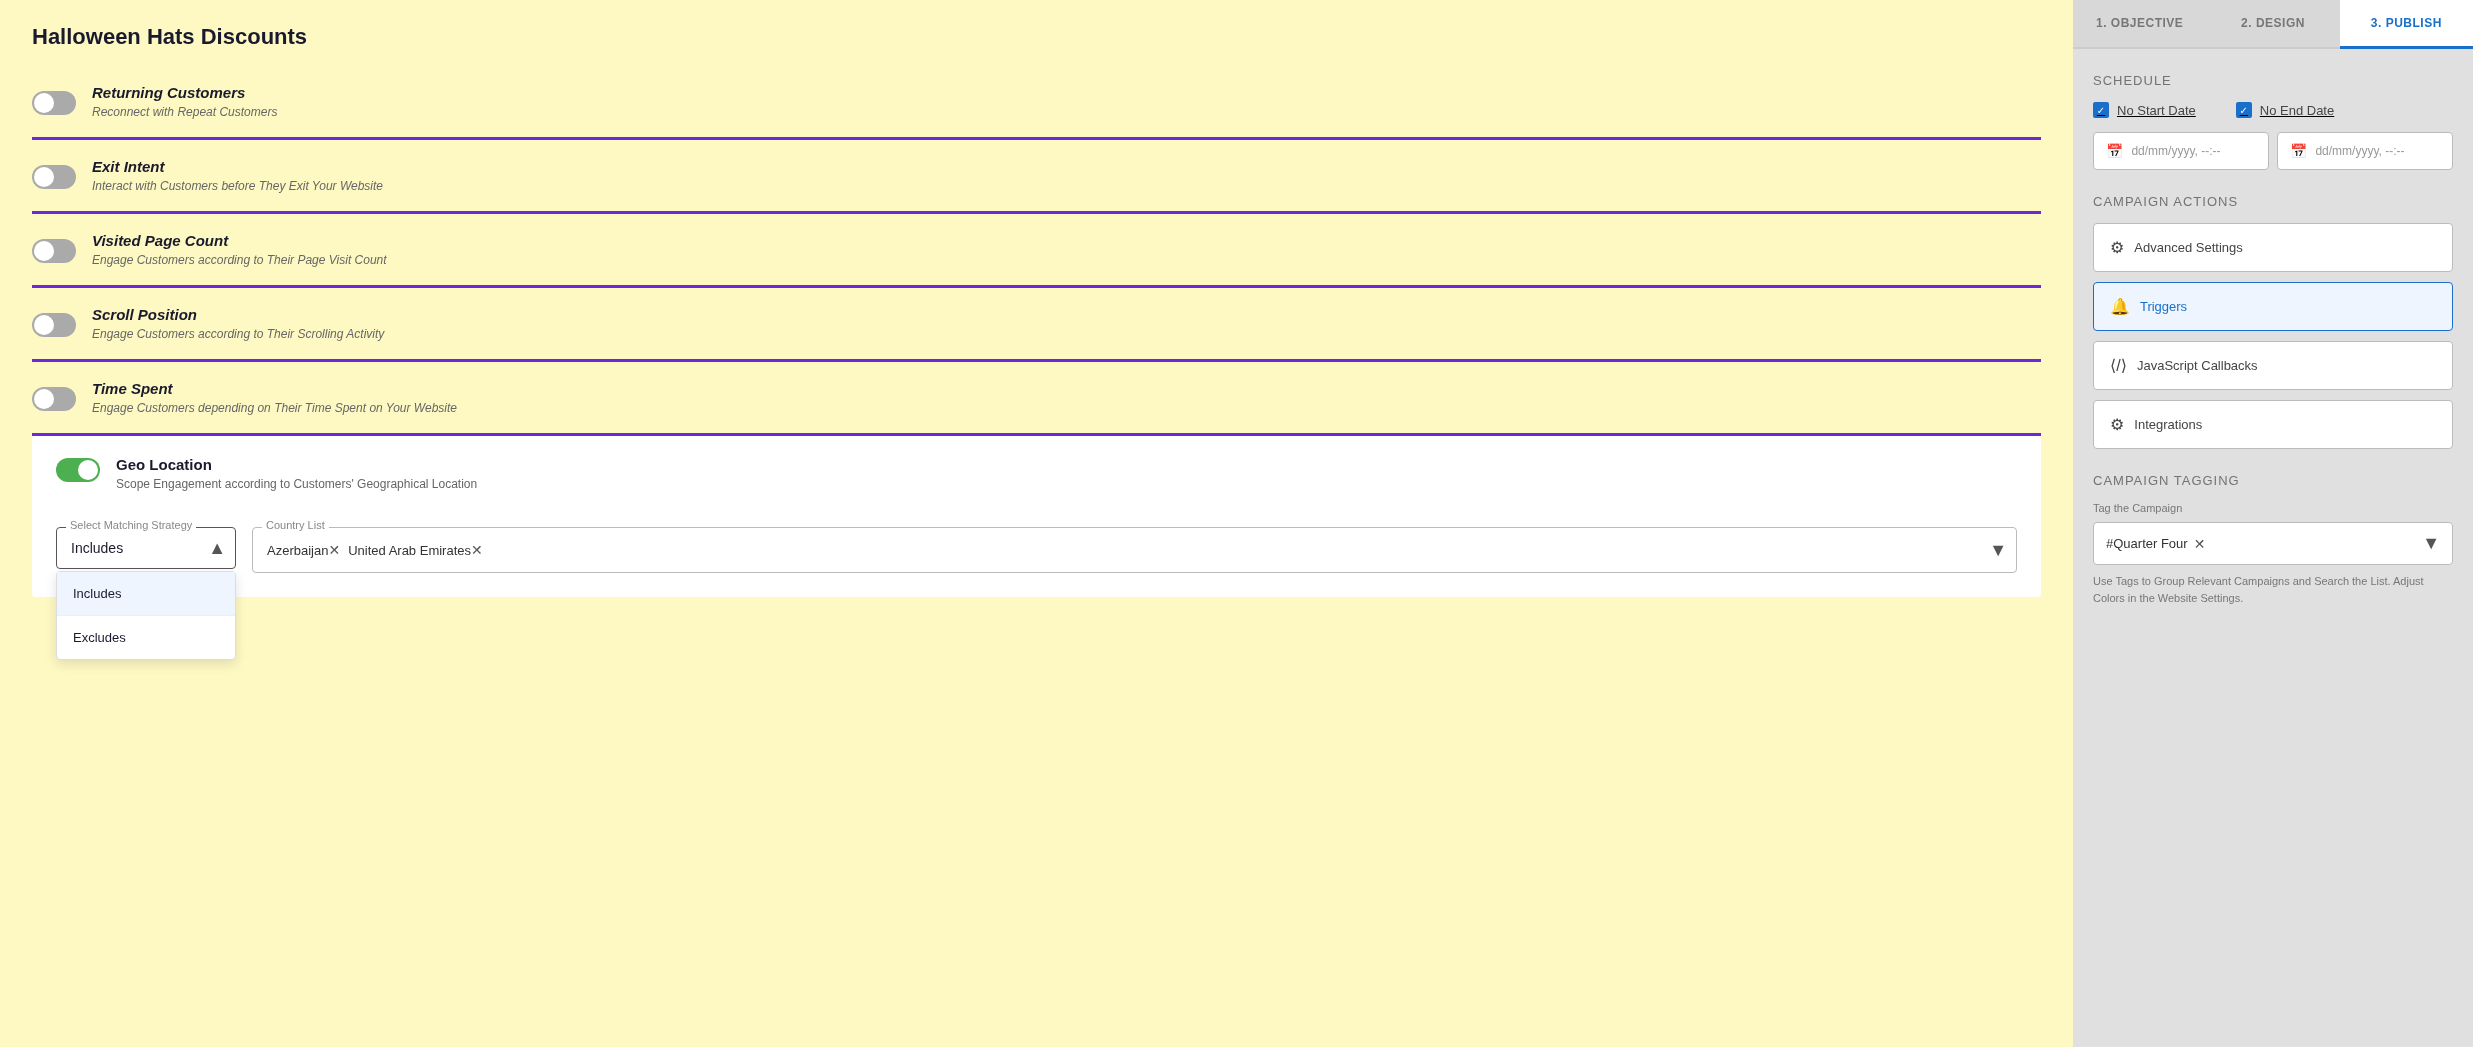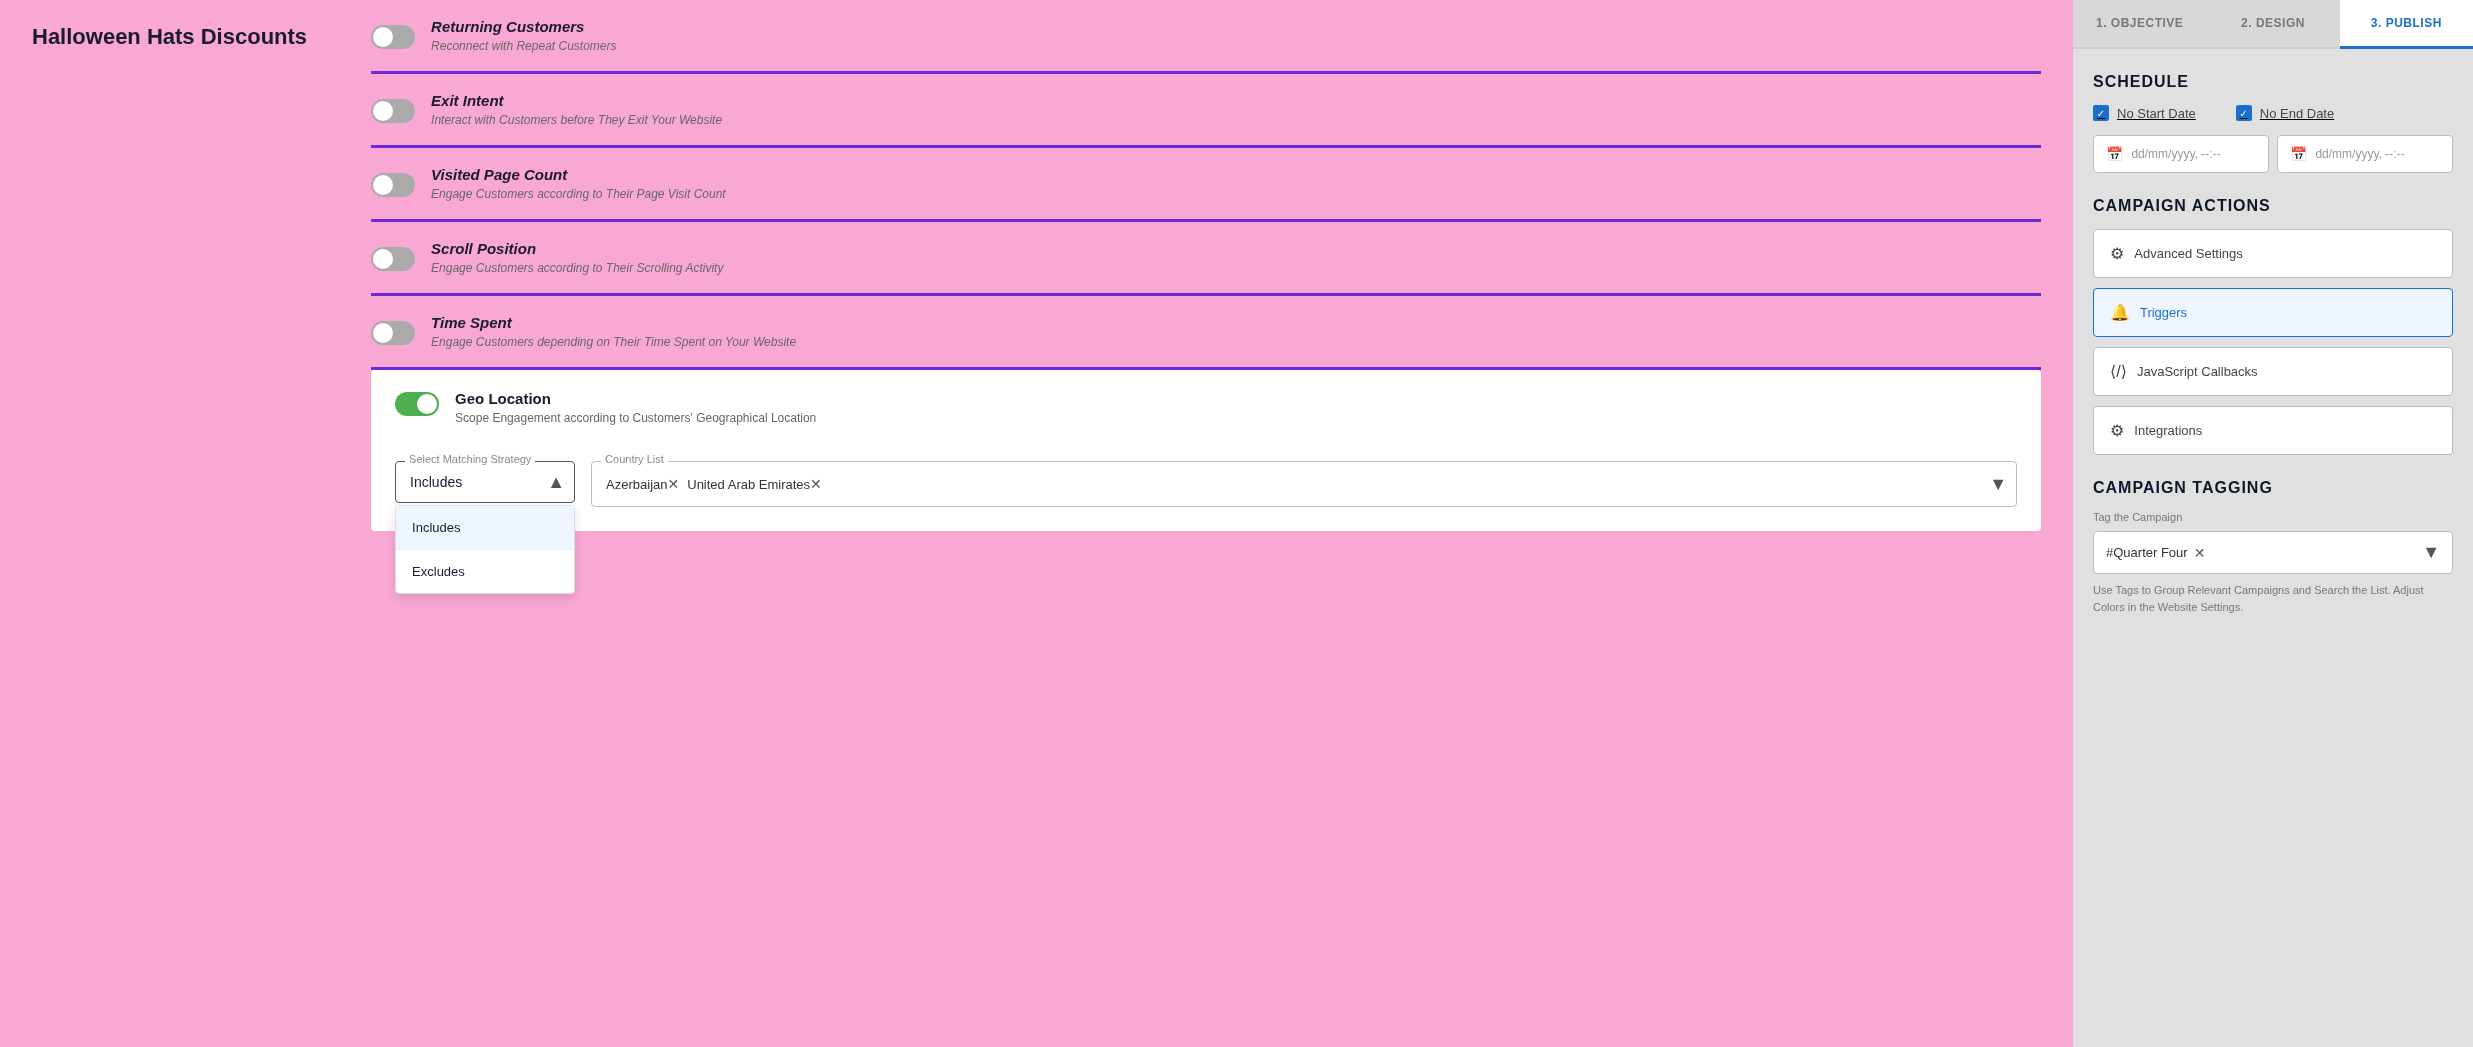--- a/index.html
+++ b/index.html
@@ -1,23 +1,23 @@
 <!DOCTYPE html>
 <html><head>
   <meta charset="utf-8">
   <style>
     * { box-sizing: border-box; margin: 0; padding: 0; }
     body { font-family: -apple-system, BlinkMacSystemFont, 'Segoe UI', sans-serif; background: #e8e8e8; display: flex; height: 100vh; overflow: hidden; }
 
     
     .left-panel {
       flex: 1;
-      background: #f9a8d4;
-      display: flex;
-      flex-direction: row;
+      background: #fef9c3;
+      display: flex;
+      flex-direction: column;
       overflow: hidden;
       position: relative;
     }
 
     .page-title {
       font-size: 22px;
       font-weight: 600;
       color: #1a1a2e;
       padding: 24px 32px 16px;
     }
@@ -236,23 +236,23 @@
       background: white;
     }
 
     .right-content {
       flex: 1;
       padding: 24px 20px;
       overflow-y: auto;
     }
 
     .section-title {
-      font-size: 16px;
-      font-weight: 700;
-      color: #0f172a;
+      font-size: 13px;
+      font-weight: 400;
+      color: #737373;
       letter-spacing: 1px;
       margin-bottom: 14px;
     }
 
     .checkbox-row {
       display: flex;
       align-items: center;
       gap: 8px;
       margin-bottom: 14px;
       text-decoration: underline;

